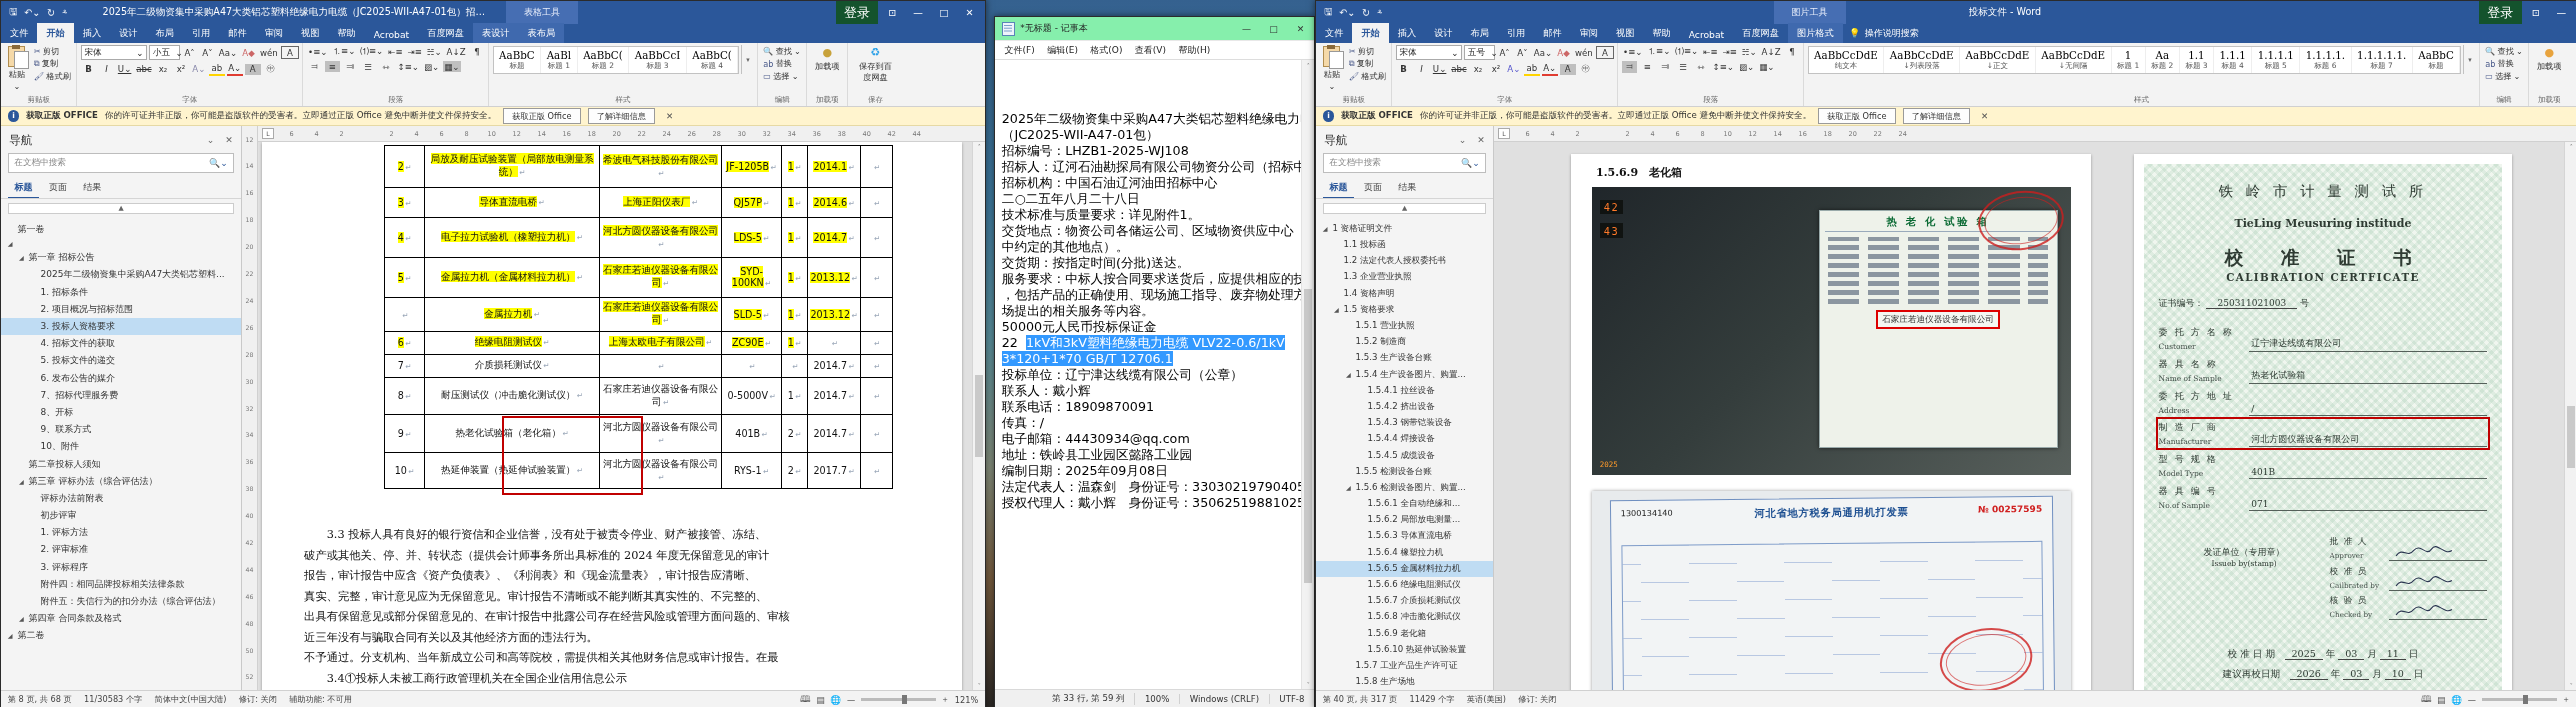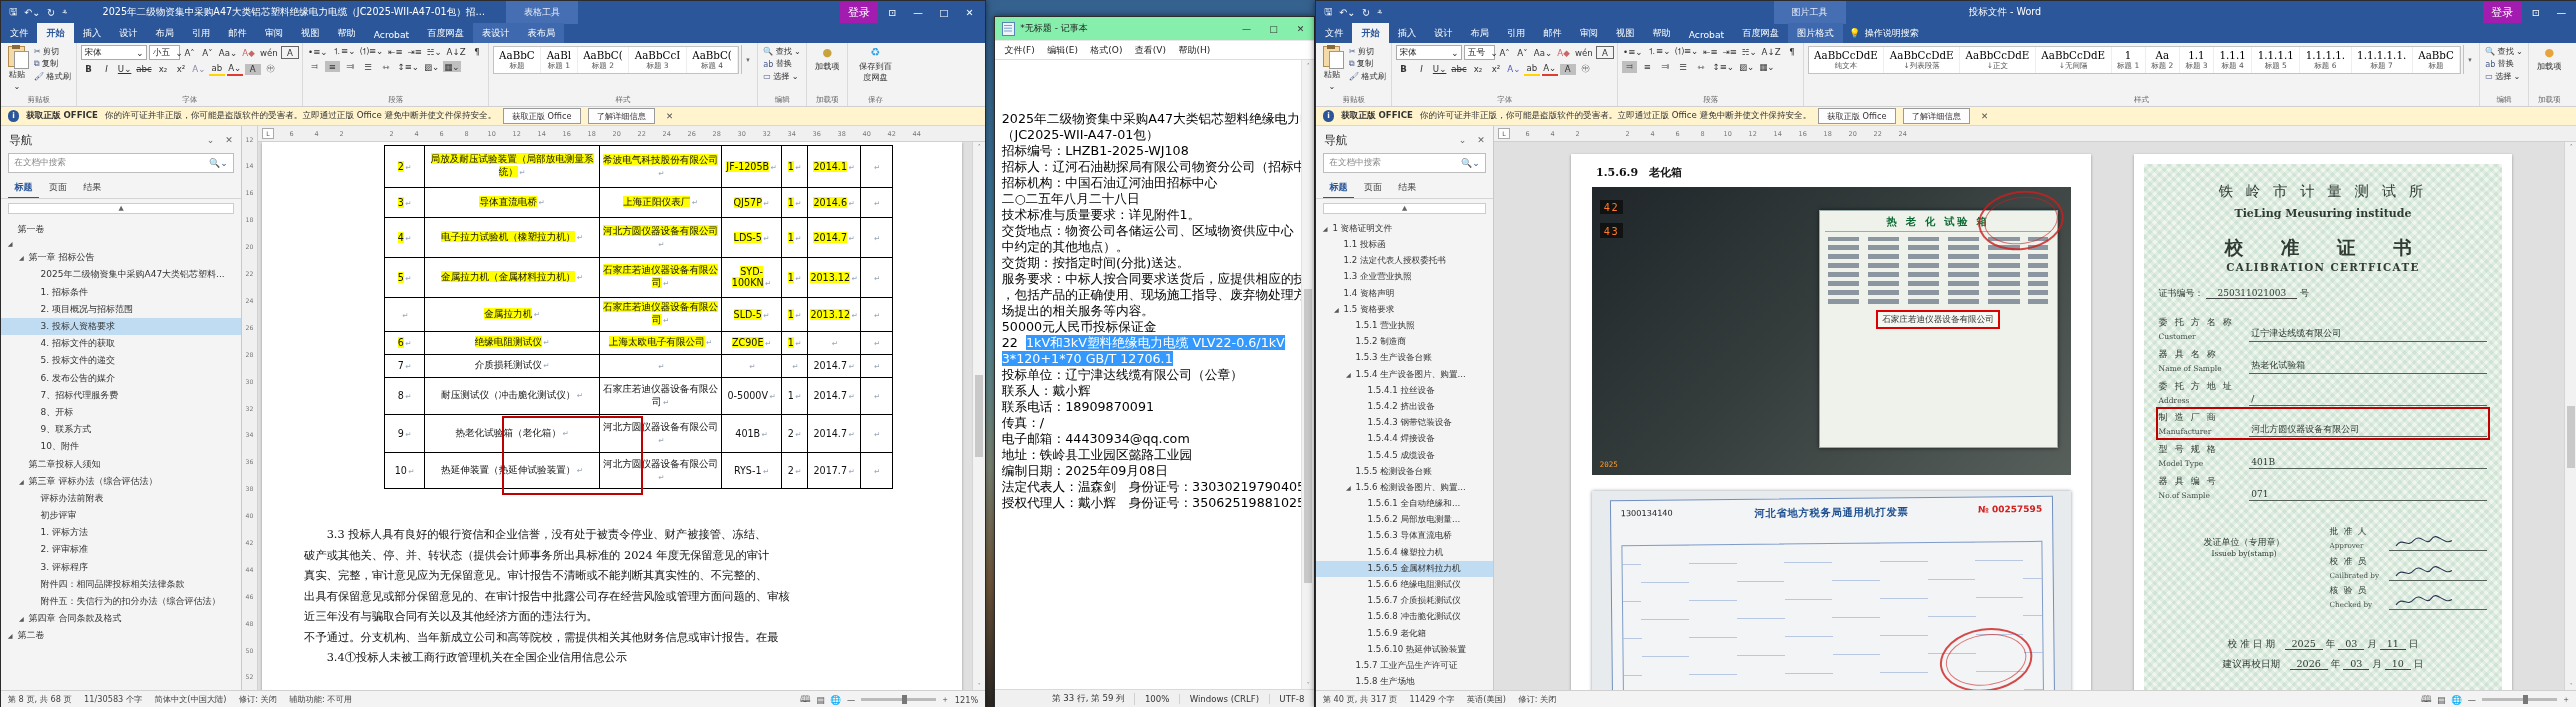--- a/index.html
+++ b/index.html
@@ -9,21 +9,21 @@
        background:linear-gradient(180deg,#35618f 0%,#3f7ba0 28%,#5d93a0 48%,#87907e 66%,#7a5f41 82%,#2e2b28 100%)}
   .win{position:absolute;display:flex;flex-direction:column;background:#fff;
        box-shadow:0 0 6.8px rgba(0,0,0,.55);border:0.7px solid #2b2b2b}
   
   .titlebar{background:#2b579a;color:#fff;height:23px;display:flex;align-items:center;font-size:9.6px;flex:none}
   .qat{display:flex;gap:6.8px;padding:0 8.2px;font-size:9.6px;align-items:center}
   .qat span{opacity:.95}
   .wtitle{margin-left:27px;white-space:nowrap;overflow:hidden;text-overflow:ellipsis}
   .ctxtab{margin-left:auto;background:#466eb3;color:#e8eefb;padding:5.5px 18px;font-size:9px;align-self:stretch;display:flex;align-items:center}
   .tbctl{display:flex;align-items:center;gap:2.7px;padding:0 4.1px;margin-left:auto}
-  .tbctl .signin{background:#a21caf;padding:2.7px 8.2px;font-size:11px}
+  .tbctl .signin{background:#14532d;padding:2.7px 8.2px;font-size:13px}
   .tbctl .cbtn{width:23px;text-align:center;font-size:9.6px;padding:2.7px 0}
   .tabsrow{background:#2b579a;display:flex;align-items:flex-end;height:19px;color:#fff;flex:none}
   .tab{font-size:9.2px;padding:3.4px 9px;white-space:nowrap}
   .tab.active{background:#f3f3f3;color:#2b579a;font-weight:bold}
   .tab.ctxhl{background:#3f69ae}
   .tellme{font-size:9px;padding:3.4px 6.8px;display:flex;gap:4.1px;align-items:center;white-space:nowrap}
   .ribbon{background:#f3f3f3;border-bottom:0.7px solid #d0d0d0;display:flex;height:63px;flex:none;overflow:hidden}
   .rgroup{display:flex;flex-direction:column;border-right:0.7px solid #dadada;padding:2.1px 3.4px 0;position:relative}
   .glabel{margin-top:auto;text-align:center;font-size:7.5px;color:#6a6a6a;padding:0.7px 0 1.4px;white-space:nowrap}
   .grow{display:flex;align-items:center;gap:2.1px}
@@ -125,21 +125,21 @@
   .invcode{position:absolute;left:9.6px;top:6.8px;font-size:8.2px;color:#222}
   .invno{position:absolute;right:9.6px;top:6.8px;font-size:9px;color:#d02020;font-weight:bold}
   .invgrid{position:absolute;left:9.6px;right:9.6px;top:44px;bottom:9.6px;border:0.7px solid #7f9cc9;
            background:repeating-linear-gradient(180deg,transparent 0 18px,#b9c8e2 18px 18.5px)}
   
   .cert{position:absolute;inset:9.6px;background:
         repeating-linear-gradient(45deg,rgba(140,190,160,.18) 0 3.4px,transparent 3.4px 6.8px),
         repeating-linear-gradient(-45deg,rgba(140,190,160,.18) 0 3.4px,transparent 3.4px 6.8px),#f0f6ef;
         color:#2f3b33;padding:18px 15px;box-sizing:border-box;font-family:"DejaVu Serif","Liberation Serif",serif}
   .cert .orgcn{text-align:center;font-size:14.4px;font-weight:normal;letter-spacing:4.1px}
-  .cert .orgen{text-align:center;font-size:11px;font-weight:bold;margin-top:6px}
+  .cert .orgen{text-align:center;font-size:11px;font-weight:bold;margin-top:16px}
   .cert .tcn{text-align:center;font-size:18.5px;font-weight:bold;letter-spacing:9.6px;margin-top:15px}
   .cert .ten{text-align:center;font-size:10.3px;font-weight:bold;letter-spacing:1.4px;margin-top:1.4px}
   .cert .cno{text-align:left;font-size:9px;margin-top:13.7px}
   .cert .cno u{text-decoration:none;border-bottom:0.7px solid #444;padding:0 11px}
   .certrows{margin-top:15px;position:relative}
   .crow{display:flex;align-items:flex-end;margin-bottom:4.8px}
   .crow .lab{width:90px;flex:none}
   .crow .lab .cn{font-size:9px;letter-spacing:2.1px}
   .crow .lab .en{font-size:7.5px;color:#44504a}
   .crow .val{flex:1;border-bottom:0.7px solid #55605a;font-size:9px;padding:0 2.7px 0.7px}
@@ -669,20 +669,21 @@
                   <td><span>2017.7</span><span class="pil">↵</span></td>
                   <td><span class="pil">↵</span></td>
                 </tr>
               </tbody>
           </table>
           <div class="redbox" style="left:240px;top:274px;width:137px;height:75px"></div>
           <div class="parabox" style="left:42px;top:383px;right:27px">
 
           <div class="ln first">3.3 投标人具有良好的银行资信和企业信誉，没有处于被责令停业、财产被接管、冻结、</div>
               <div class="ln">破产或其他关、停、并、转状态（提供会计师事务所出具标准的 2024 年度无保留意见的审计</div>
+              <div class="ln">报告，审计报告中应含《资产负债表》、《利润表》和《现金流量表》，审计报告应清晰、</div>
               <div class="ln">真实、完整，审计意见应为无保留意见。审计报告不清晰或不能判断其真实性的、不完整的、</div>
               <div class="ln">出具有保留意见或部分保留意见的、在审计报告中批露公司存在经营风险或管理方面问题的、审核</div>
               <div class="ln">近三年没有与骗取合同有关以及其他经济方面的违法行为。</div>
               <div class="ln">不予通过。分支机构、当年新成立公司和高等院校，需提供相关其他财务信息或审计报告。在最</div>
               <div class="ln first">3.4①投标人未被工商行政管理机关在全国企业信用信息公示</div>
             </div>
         </div>
         <div class="vscroll">
           <span>˄</span>
           <span class="thumb"></span>

